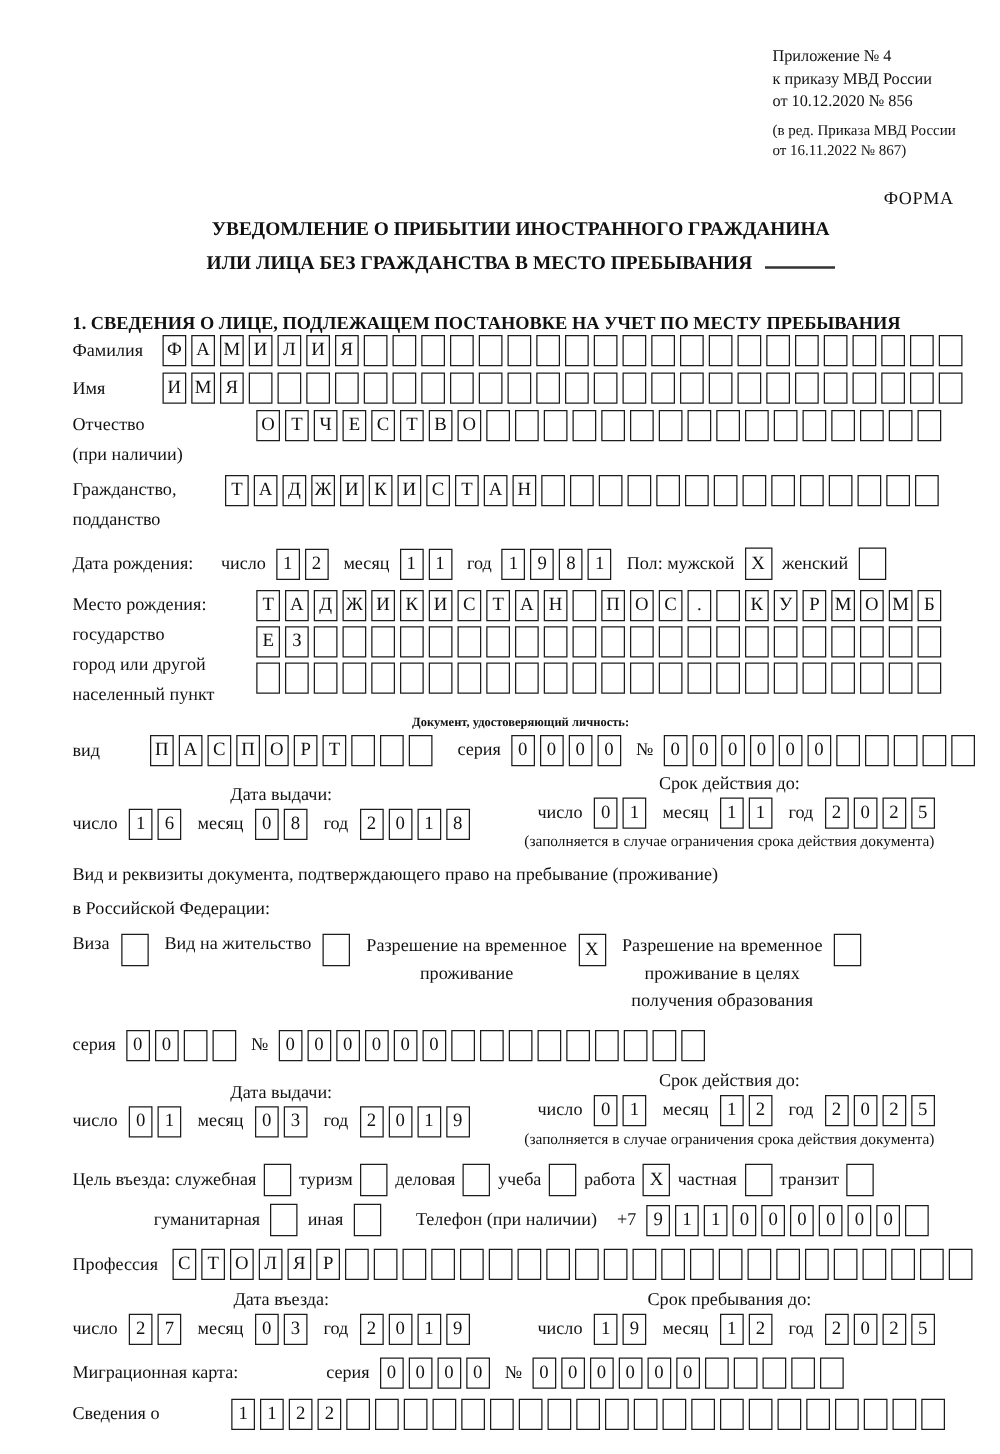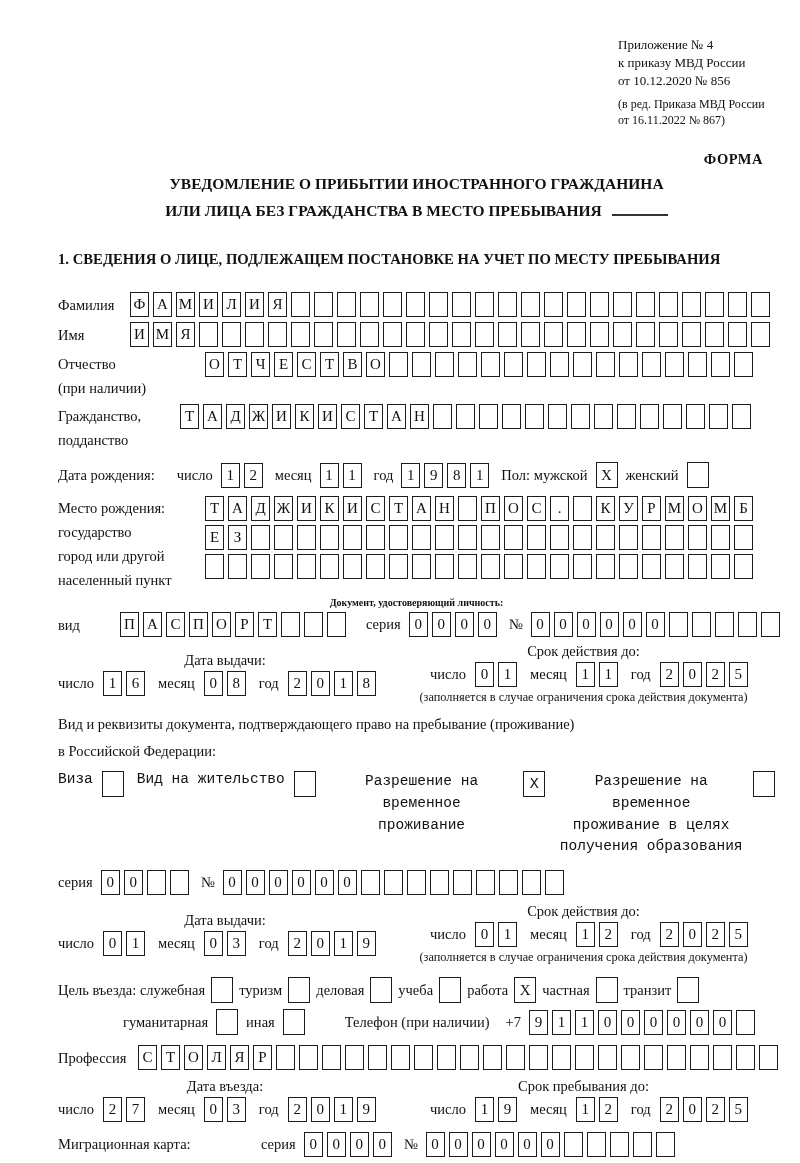--- a/index.html
+++ b/index.html
@@ -2,21 +2,21 @@
 <html><head>
 <meta charset="utf-8">
 <style>
   * { margin:0; padding:0; box-sizing:border-box; }
   html,body { background:#fff; }
   body { width:800px; height:1163px; font-family:"Liberation Serif","DejaVu Serif",serif; color:#111; }
   .page { width:800px; height:1163px; padding:36px 25px 0 58px; overflow:hidden; position:relative; }
 
   .hdr { margin-left:560px; width:185px; font-size:13px; line-height:1.4; }
   .hdr-sub { font-size:12px; margin-top:5px; line-height:1.4; }
-  .forma { text-align:right; padding-right:12px; font-weight:bold; font-size:14.5px; margin-top:22px; letter-spacing:.5px; }
+  .forma { text-align:right; padding-right:12px; font-weight:normal; font-size:14.5px; margin-top:22px; letter-spacing:.5px; }
 
   .title { text-align:center; font-weight:bold; font-size:15.5px; margin-top:2px; line-height:1.75; }
   .uline { display:inline-block; width:56px; border-bottom:2.2px solid #333; margin-left:10px; height:.9em; }
 
   .sec { font-weight:bold; font-size:14.7px; margin-top:27px; }
 
   .row { display:flex; align-items:flex-start; }
   .ac { align-items:center; }
   .t { font-size:14.5px; white-space:nowrap; }
   .lbl { font-size:14.5px; line-height:24px; flex:none; }
@@ -34,26 +34,26 @@
   .center-bold { text-align:center; font-weight:bold; font-size:10px; }
 
   .daterow { display:flex; align-items:center; }
   .dleft { width:334px; flex:none; }
   .dright { flex:1; }
   .dtitle { text-align:center; font-size:14.5px; margin-bottom:2px; }
   .dfields { display:flex; align-items:center; column-gap:9px; }
   .note { font-size:12.3px; margin-top:3px; text-align:center; white-space:nowrap; }
 
   .permits { display:flex; align-items:flex-start; column-gap:13px; margin-top:6px; }
-  .pitem { display:flex; align-items:flex-start; column-gap:9px;font-family:Liberation Mono, monospace; }
+  .pitem { display:flex; align-items:flex-start; column-gap:9px; }
   .ptext { text-align:center; font-size:14.5px; line-height:1.5; }
 
   .g8 { column-gap:8px; } .g6 { column-gap:6px; }
   .mt4{margin-top:4px;} .mt5{margin-top:5px;} .mt6{margin-top:6px;} .mt8{margin-top:8px;}
-  .mt10{margin-top:10px;} .mt12{margin-top:12px;} .mt24{margin-top:24px;}
+  .mt10{margin-top:10px;} .mt12{margin-top:12px;} .mt24{}
   .ml65 { margin-left:65px; }
   .pline { font-size:14.5px; line-height:1.85; }
 </style>
 </head>
 <body>
 
 <div class="page">
 
   <div class="hdr">
     <div>Приложение № 4</div>
@@ -530,21 +530,21 @@
     <span class="chk"></span>
     <span class="t">транзит</span>
     <span class="chk"></span>
   </div>
 
   <div class="row ac g8 mt6 ml65">
     <span class="t">гуманитарная</span>
     <span class="chk"></span>
     <span class="t">иная</span>
     <span class="chk"></span>
-    <span class="t" style="margin-left:32px">Телефон (при наличии)</span>
+    <span class="t" style="margin-left:20px">Телефон (при наличии)</span>
     <span class="t" style="margin-left:8px">+7</span>
     <div class="cells">
         <span class="cell">9</span>
         <span class="cell">1</span>
         <span class="cell">1</span>
         <span class="cell">0</span>
         <span class="cell">0</span>
         <span class="cell">0</span>
         <span class="cell">0</span>
         <span class="cell">0</span>

